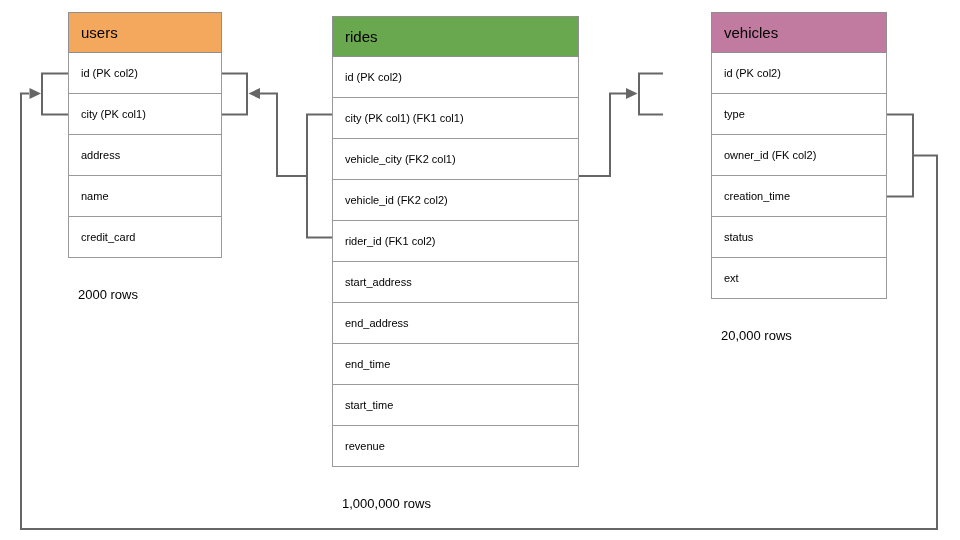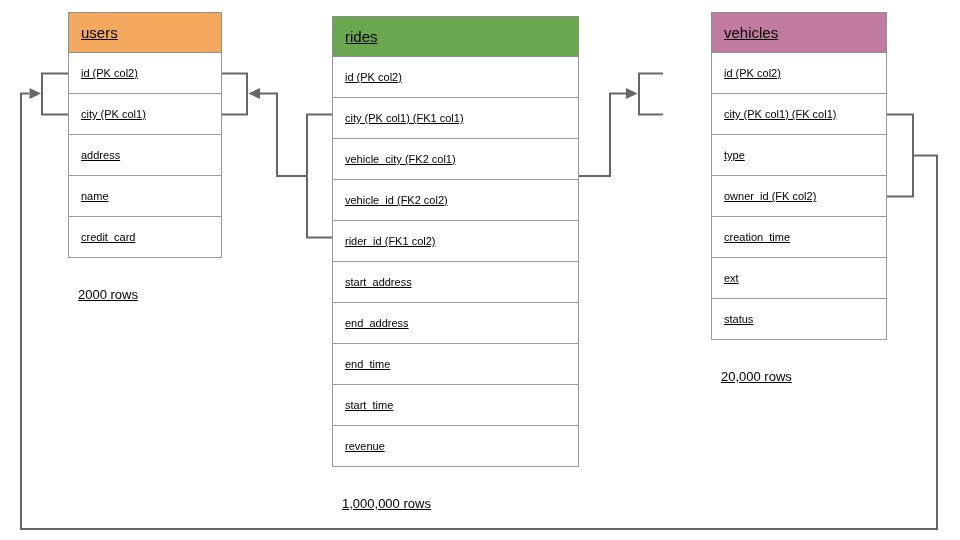--- a/index.html
+++ b/index.html
@@ -21,21 +21,20 @@
     position: absolute;
     left: 0;
     top: 0;
     width: 960px;
     height: 540px;
     pointer-events: none;
   }
   .db-table {
     position: absolute;
     box-sizing: border-box;
-    text-decoration: underline;
   }
   .db-table-header {
     box-sizing: border-box;
     height: 41px;
     border: 1px solid #8f8f8f;
     display: flex;
     align-items: center;
     padding-left: 12px;
     font-size: 15px;
     color: #000000;
@@ -111,22 +110,21 @@
     <div class="db-table-row">end_address</div>
     <div class="db-table-row">end_time</div>
     <div class="db-table-row">start_time</div>
     <div class="db-table-row">revenue</div>
     <div class="db-table-caption">1,000,000 rows</div>
   </div>
 
   <div class="db-table" id="table-vehicles">
     <div class="db-table-header" style="background: rgb(194, 123, 160);">vehicles</div>
     <div class="db-table-row">id (PK col2)</div>
-    <div class="db-table-row">city (PK col1) (FK col1)</div>
     <div class="db-table-row">type</div>
     <div class="db-table-row">owner_id (FK col2)</div>
     <div class="db-table-row">creation_time</div>
+    <div class="db-table-row">status</div>
     <div class="db-table-row">ext</div>
-    <div class="db-table-row">status</div>
     <div class="db-table-caption">20,000 rows</div>
   </div>
 
 </div>
 
 </body></html>

